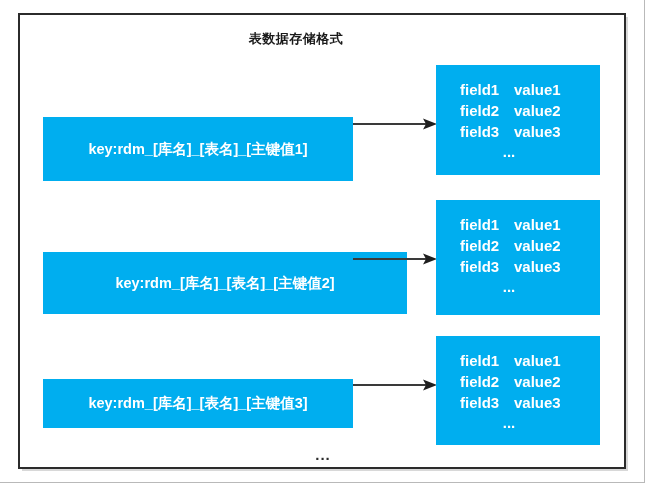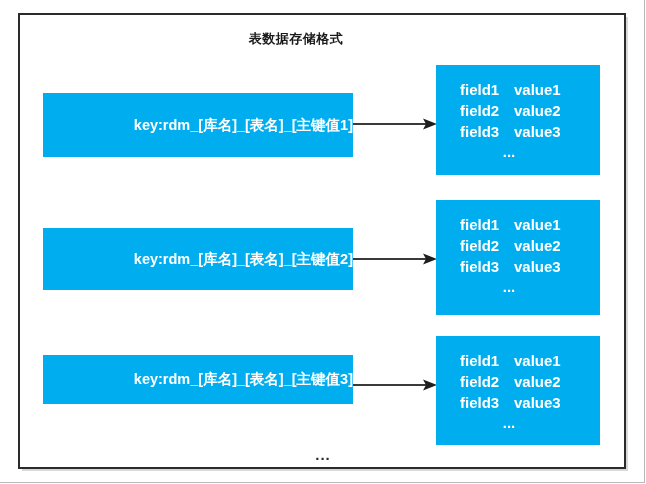--- a/index.html
+++ b/index.html
@@ -74,22 +74,23 @@
     color: #1a1a1a;
     letter-spacing: 0.5px;
     white-space: nowrap;
   }
 
   .key-box {
     position: absolute;
     background: #00aeef;
     display: flex;
     align-items: center;
-    justify-content: flex-end;
-    box-sizing: border-box;
+    justify-content: center;
+    box-sizing: border-box;
+    margin-top: 24px;
   }
   .key-box .key-label {
     color: #ffffff;
     font-size: 14.5px;
     font-weight: 700;
     white-space: nowrap;
     letter-spacing: 0px;
   }
 
   .value-box {
@@ -170,21 +171,21 @@
     </div>
     <div class="vrow">
       <span class="fname">field2</span><span class="fval">value2</span>
     </div>
     <div class="vrow">
       <span class="fname">field3</span><span class="fval">value3</span>
     </div>
     <div class="vdots">...</div>
   </div>
 
-  <div class="key-box" style="left:43px; top:228px; width:310px; height:62px;">
+  <div class="key-box" style="left:43px; top:228px; width:364px; height:62px;">
     <span class="key-label">key:rdm_[库名]_[表名]_[主键值2]</span>
   </div>
 
   <div class="arrow" style="left:353px; top:252px; width:84px;">
     <svg width="84" height="14" viewBox="0 0 84 14">
       <line x1="0" y1="7" x2="73" y2="7" stroke="#3a3a3a" stroke-width="2"></line>
       <polygon points="84,7 70,1.5 73,7 70,12.5" fill="#1f1f1f"></polygon>
     </svg>
   </div>
 

